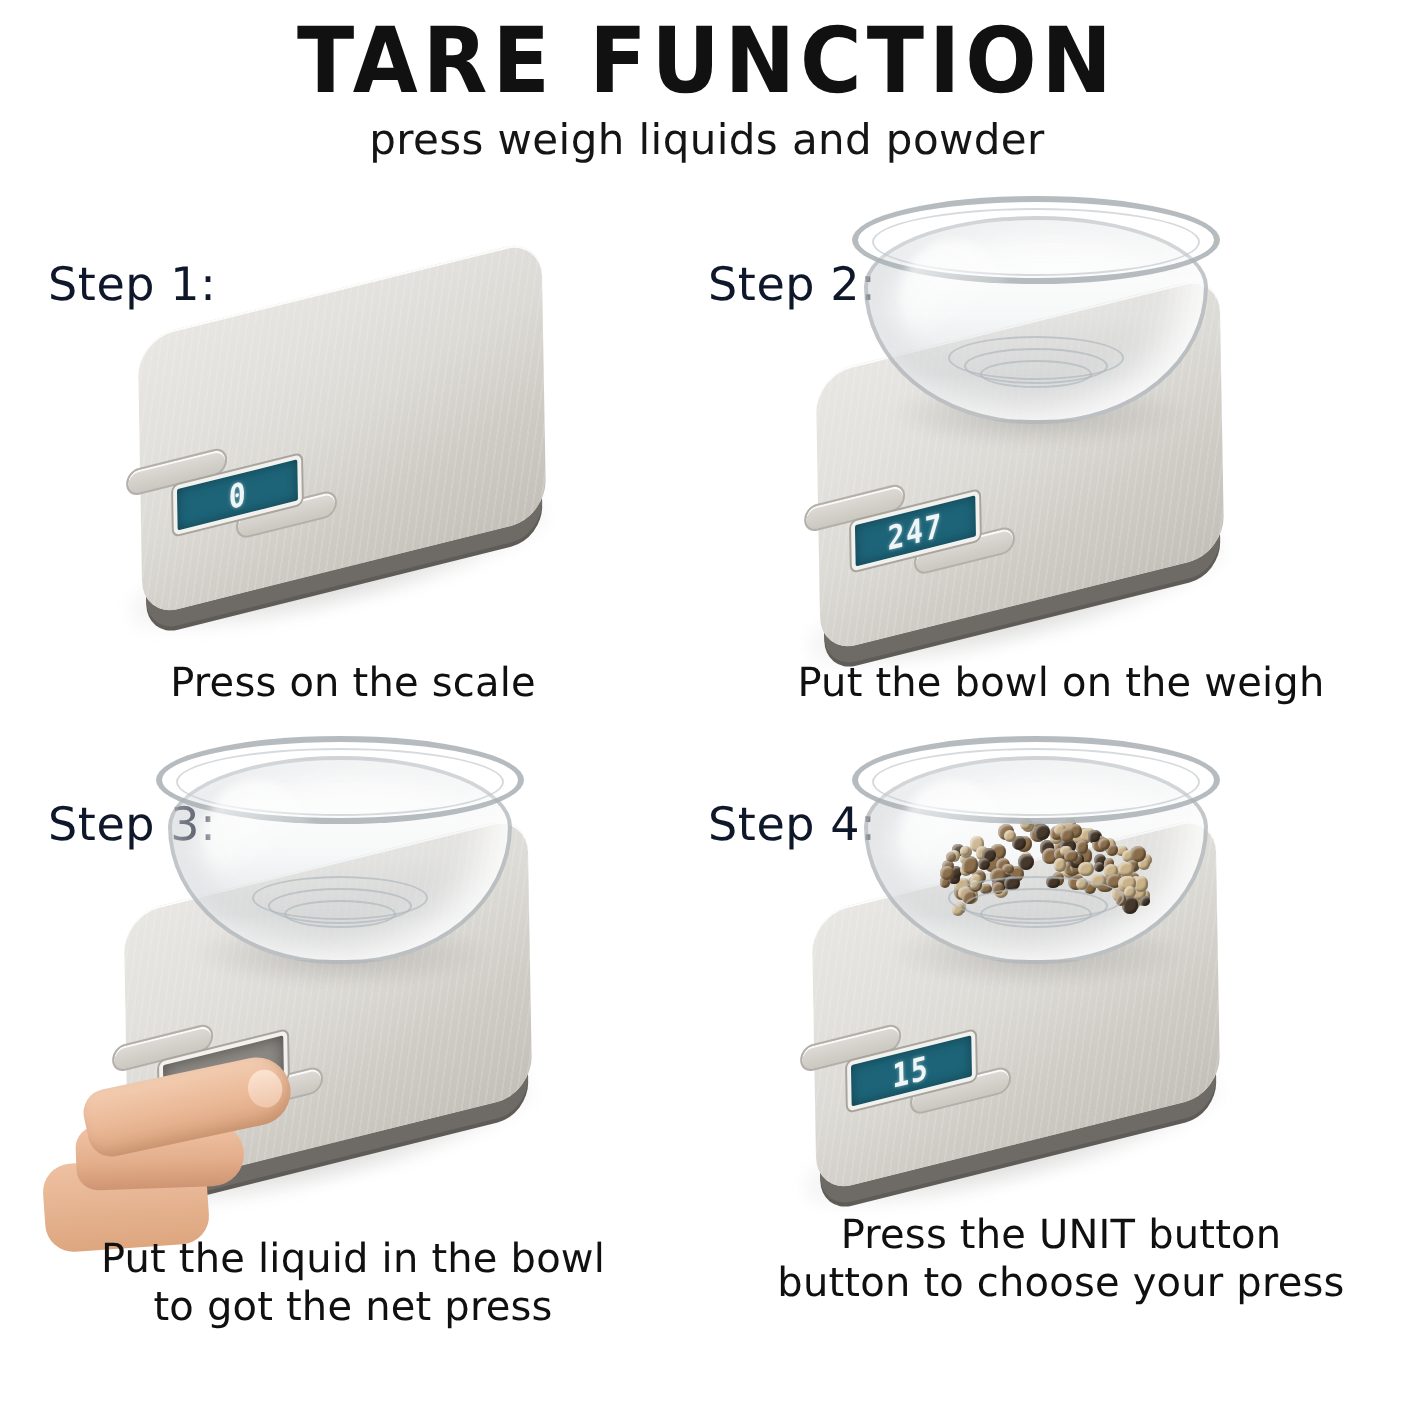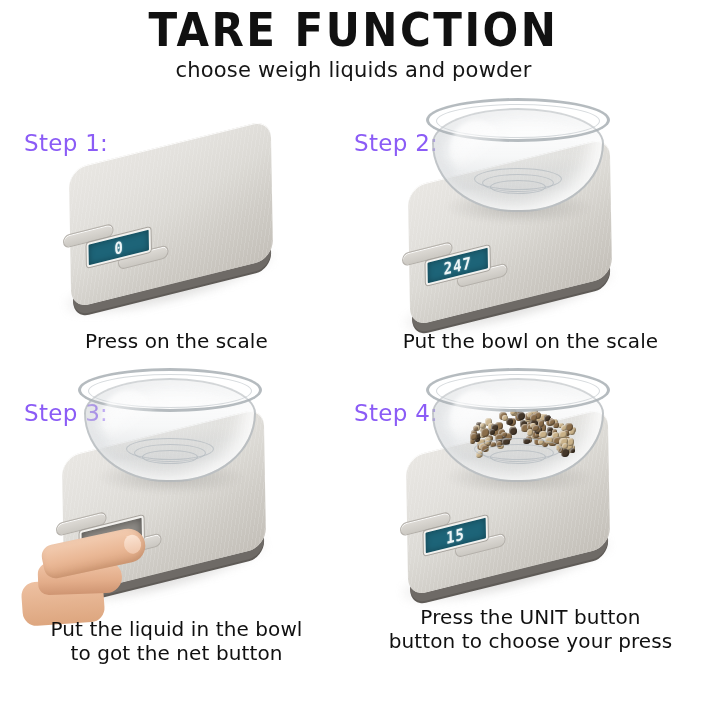--- a/index.html
+++ b/index.html
@@ -29,21 +29,21 @@
 
   
   .cell { position: absolute; width: 353px; height: 270px; }
   .cell.c1 { left: 0;   top: 112px; }
   .cell.c2 { left: 354px; top: 112px; }
   .cell.c3 { left: 0;   top: 382px; }
   .cell.c4 { left: 354px; top: 382px; }
 
   .step-label {
     position: absolute; left: 24px; top: 18px;
-    font-size: 23px; color: #8b5cf6; font-weight: 400;
+    font-size: 23px; color: #0f172a; font-weight: 400;
     letter-spacing: .3px; white-space: nowrap;
   }
   .cell.c2 .step-label, .cell.c4 .step-label { left: 0px; }
 
   .caption {
     position: absolute; width: 353px; text-align: center;
     font-size: 20px; color: #101010; line-height: 1.18;
     letter-spacing: .1px;
   }
   .cell.c1 .caption, .cell.c2 .caption { top: 218px; }
@@ -221,21 +221,21 @@
     background: linear-gradient(180deg,#eec1a2,#ddA67f);
     transform: rotate(-4deg);
   }
 </style>
 </head>
 <body>
 
 <div id="page">
 
   <div class="title">TARE FUNCTION</div>
-  <div class="subtitle">choose weigh liquids and powder</div>
+  <div class="subtitle">press weigh liquids and powder</div>
 
   <div class="cell c1">
     <div class="step-label">Step 1:</div>
     <div class="scene">
       <div class="scale-wrap">
         <div class="scale-shadow"></div>
         <div class="edge"></div>
         <div class="plate"></div>
         <div class="panel">
           <div class="btn-slot left"></div>
@@ -268,21 +268,21 @@
         <div class="bowl-shadow"></div>
         <div class="bowl-body"></div>
         <div class="ring r1"></div>
         <div class="ring r2"></div>
         <div class="ring r3"></div>
         <div class="bowl-rim"></div>
         <div class="bowl-rim2"></div>
         <div class="bowl-hl"></div>
       </div>
     </div>
-    <div class="caption">Put the bowl on the scale</div>
+    <div class="caption">Put the bowl on the weigh</div>
   </div>
 
   <div class="cell c3">
     <div class="step-label">Step 3:</div>
     <div class="scene">
       <div class="scale-wrap">
         <div class="scale-shadow"></div>
         <div class="edge"></div>
         <div class="plate"></div>
         <div class="panel">
@@ -306,21 +306,21 @@
         <div class="ring r1"></div>
         <div class="ring r2"></div>
         <div class="ring r3"></div>
         <div class="bowl-rim"></div>
         <div class="bowl-rim2"></div>
         <div class="bowl-hl"></div>
       </div>
     </div>
     <div class="caption">
       <div>Put the liquid in the bowl</div>
-      <div>to got the net button</div>
+      <div>to got the net press</div>
     </div>
   </div>
 
   <div class="cell c4">
     <div class="step-label">Step 4:</div>
     <div class="scene">
       <div class="scale-wrap">
         <div class="scale-shadow"></div>
         <div class="edge"></div>
         <div class="plate"></div>

